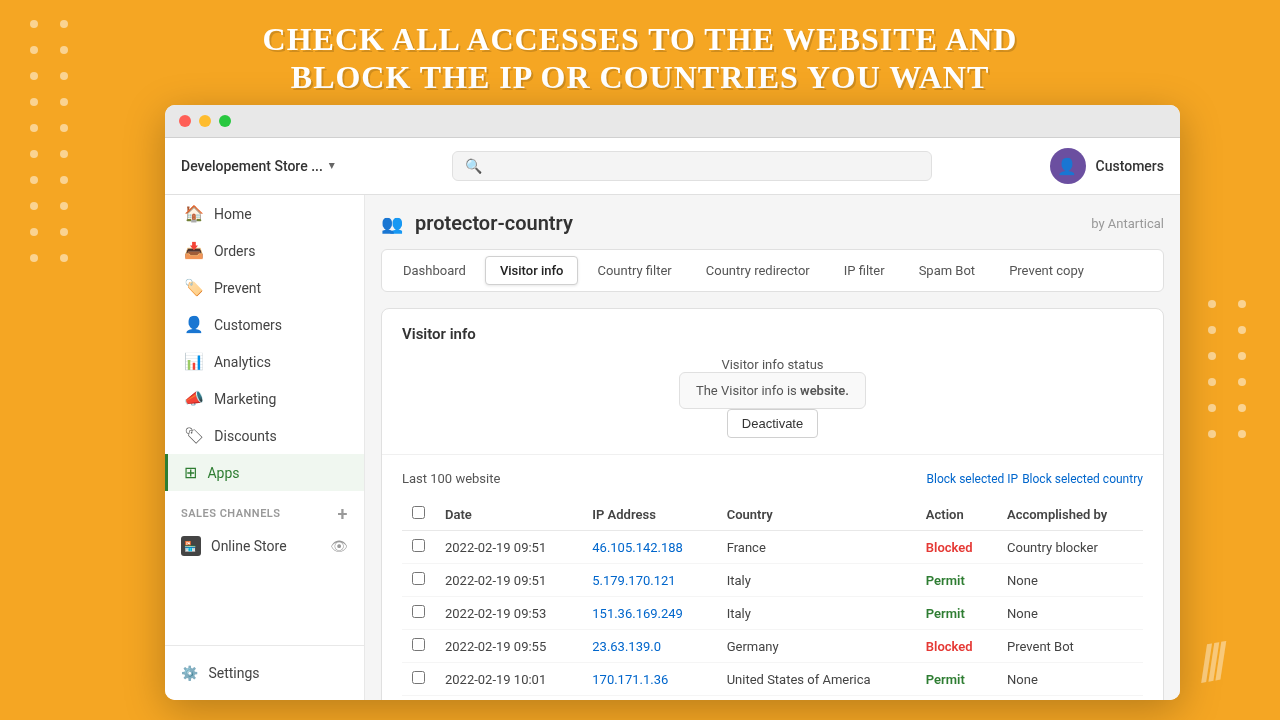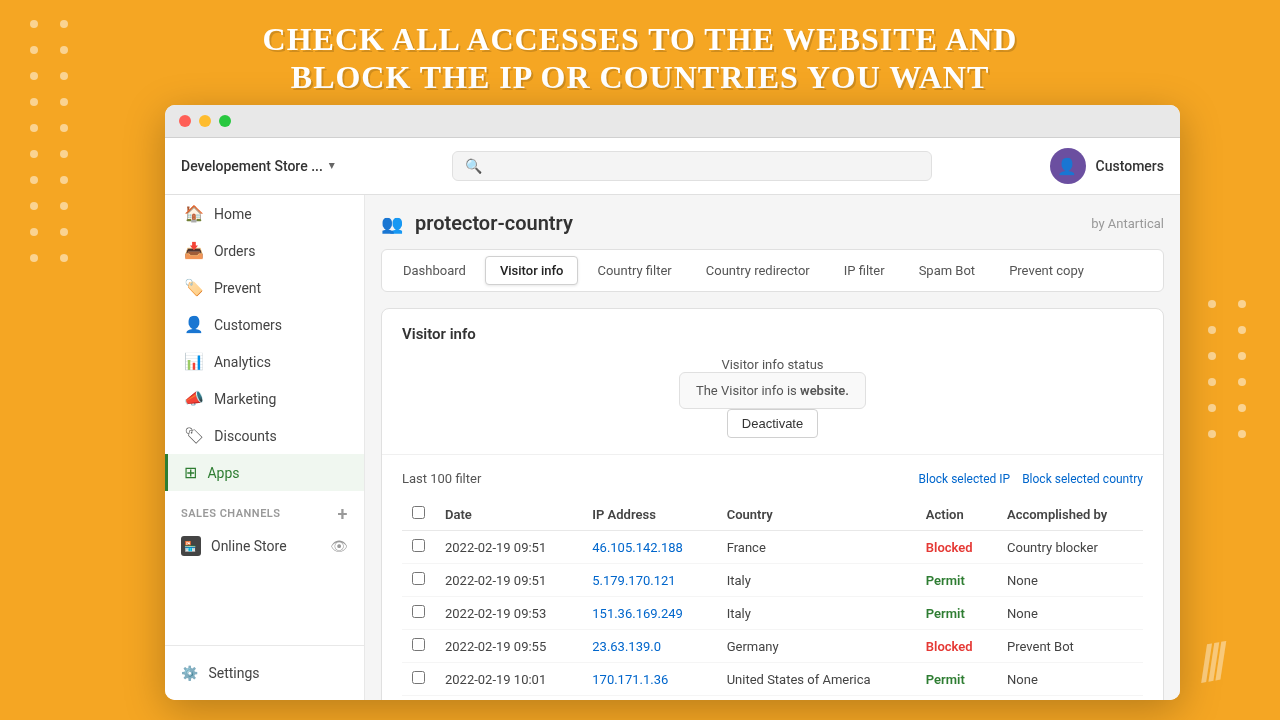--- a/index.html
+++ b/index.html
@@ -368,21 +368,21 @@
       align-items: center;
       justify-content: space-between;
       margin-bottom: 12px;
     }
     .table-title {
       font-size: 13px;
       color: #555;
     }
     .table-actions {
       display: flex;
-      gap: 12px;
+      gap: 4px;
     }
     .table-action-link {
       font-size: 12px;
       color: #0066cc;
       cursor: pointer;
       text-decoration: none;
     }
 
     table {
       width: 100%;
@@ -589,21 +589,21 @@
               <span class="status-text">
                 The Visitor info is <span>website.</span>
               </span>
             </div>
             <button class="deactivate-btn">Deactivate</button>
           </div>
         </div>
 
         <div class="card-section">
           <div class="table-header-row">
-            <span class="table-title">Last 100 filter</span>
+            <span class="table-title">Last 100 website</span>
             <div class="table-actions">
               <a class="table-action-link">Block selected IP</a>
               <a class="table-action-link">Block selected country</a>
             </div>
           </div>
           <table>
             <thead>
               <tr>
                 <th class="checkbox-cell"><input type="checkbox" style=""></th>
                 <th>Date</th>

